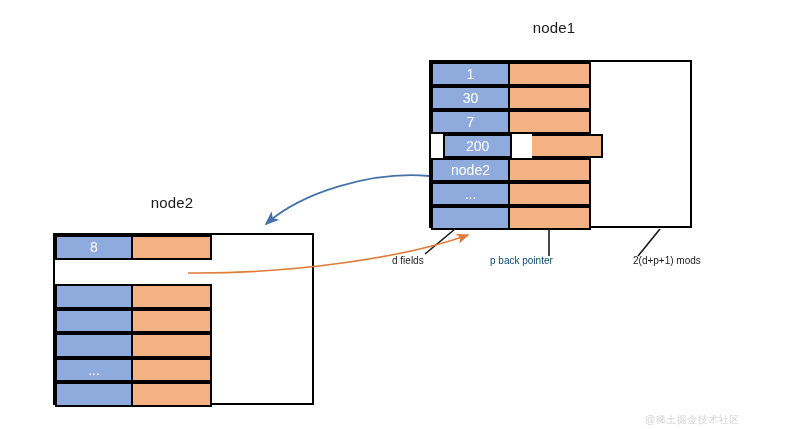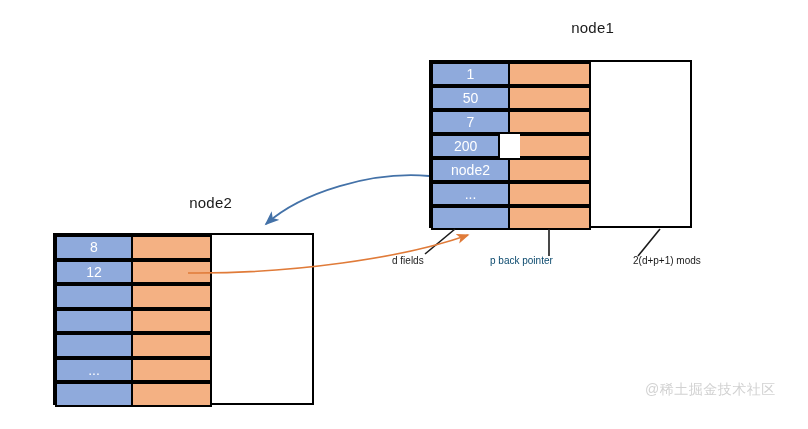--- a/index.html
+++ b/index.html
@@ -15,21 +15,21 @@
     width: 808px;
     height: 429px;
     background: #ffffff;
     overflow: hidden;
   }
   .node-title {
     position: absolute;
     font-size: 15px;
     color: #1a1a1a;
     white-space: nowrap;
-    text-align: right;
+    text-align: center;
     letter-spacing: 0.2px;
   }
   .node-table {
     position: absolute;
     box-sizing: border-box;
     border: 2.5px solid #000000;
     background: #ffffff;
   }
   .node-rows {
     position: absolute;
@@ -64,24 +64,25 @@
     border-left: none;
   }
   .leader-label {
     position: absolute;
     font-size: 10px;
     color: #1a1a1a;
     white-space: nowrap;
   }
   .watermark {
     position: absolute;
-    font-size: 14px;
+    font-size: 10px;
     color: #d2d2d2;
     white-space: nowrap;
     letter-spacing: 0.5px;
+    margin-top: 32px;
   }
   svg.overlay {
     position: absolute;
     left: 0;
     top: 0;
     width: 808px;
     height: 429px;
     pointer-events: none;
   }
 </style>
@@ -91,28 +92,28 @@
 <div id="canvas" style="width: 808px; height: 429px; background: rgb(255, 255, 255);">
 
   <div class="node-title" style="left: 494px; top: 19px; width: 120px;">node1</div>
   <div class="node-table" style="left: 429px; top: 60px; width: 263px; height: 168px; border-color: rgb(0, 0, 0);">
     <div class="node-rows">
         <div class="node-row" style="left: 0px; top: 0px; height: 24px; width: 160px;">
           <div class="cell-key" style="width: 79px; background: rgb(143, 170, 220); color: rgb(255, 255, 255);">1</div>
           <div class="cell-ptr" style="width: 81px; background: rgb(244, 177, 131);"></div>
         </div>
         <div class="node-row" style="left: 0px; top: 24px; height: 24px; width: 160px;">
-          <div class="cell-key" style="width: 79px; background: rgb(143, 170, 220); color: rgb(255, 255, 255);">50</div>
+          <div class="cell-key" style="width: 79px; background: rgb(143, 170, 220); color: rgb(255, 255, 255);">30</div>
           <div class="cell-ptr" style="width: 81px; background: rgb(244, 177, 131);"></div>
         </div>
         <div class="node-row" style="left: 0px; top: 48px; height: 24px; width: 160px;">
           <div class="cell-key" style="width: 79px; background: rgb(143, 170, 220); color: rgb(255, 255, 255);">7</div>
           <div class="cell-ptr" style="width: 81px; background: rgb(244, 177, 131);"></div>
         </div>
-        <div class="node-row" style="left: 0px; top: 72px; height: 24px; width: 160px; gap: 20px;">
+        <div class="node-row" style="left: 12px; top: 72px; height: 24px; width: 160px; gap: 20px;">
           <div class="cell-key" style="width: 79px; background: rgb(143, 170, 220); color: rgb(255, 255, 255);">200</div>
           <div class="cell-ptr" style="width: 81px; background: rgb(244, 177, 131);"></div>
         </div>
         <div class="node-row" style="left: 0px; top: 96px; height: 24px; width: 160px;">
           <div class="cell-key" style="width: 79px; background: rgb(143, 170, 220); color: rgb(255, 255, 255);">node2</div>
           <div class="cell-ptr" style="width: 81px; background: rgb(244, 177, 131);"></div>
         </div>
         <div class="node-row" style="left: 0px; top: 120px; height: 24px; width: 160px;">
           <div class="cell-key" style="width: 79px; background: rgb(143, 170, 220); color: rgb(255, 255, 255);">...</div>
           <div class="cell-ptr" style="width: 81px; background: rgb(244, 177, 131);"></div>
@@ -122,24 +123,20 @@
           <div class="cell-ptr" style="width: 81px; background: rgb(244, 177, 131);"></div>
         </div>
       </div>
   </div>
 
   <div class="node-title" style="left: 112px; top: 194px; width: 120px;">node2</div>
   <div class="node-table" style="left: 53px; top: 233px; width: 261px; height: 172px; border-color: rgb(0, 0, 0);">
     <div class="node-rows">
         <div class="node-row" style="left: 0px; top: 0px; height: 24.5px; width: 157px;">
           <div class="cell-key" style="width: 78px; background: rgb(143, 170, 220); color: rgb(255, 255, 255);">8</div>
-          <div class="cell-ptr" style="width: 79px; background: rgb(244, 177, 131);"></div>
-        </div>
-        <div class="node-row" style="left: 0px; top: 24.5px; height: 24.5px; width: 157px;">
-          <div class="cell-key" style="width: 78px; background: rgb(143, 170, 220); color: rgb(255, 255, 255);">12</div>
           <div class="cell-ptr" style="width: 79px; background: rgb(244, 177, 131);"></div>
         </div>
         <div class="node-row" style="left: 0px; top: 49px; height: 24.5px; width: 157px;">
           <div class="cell-key" style="width: 78px; background: rgb(143, 170, 220); color: rgb(255, 255, 255);"></div>
           <div class="cell-ptr" style="width: 79px; background: rgb(244, 177, 131);"></div>
         </div>
         <div class="node-row" style="left: 0px; top: 73.5px; height: 24.5px; width: 157px;">
           <div class="cell-key" style="width: 78px; background: rgb(143, 170, 220); color: rgb(255, 255, 255);"></div>
           <div class="cell-ptr" style="width: 79px; background: rgb(244, 177, 131);"></div>
         </div>

